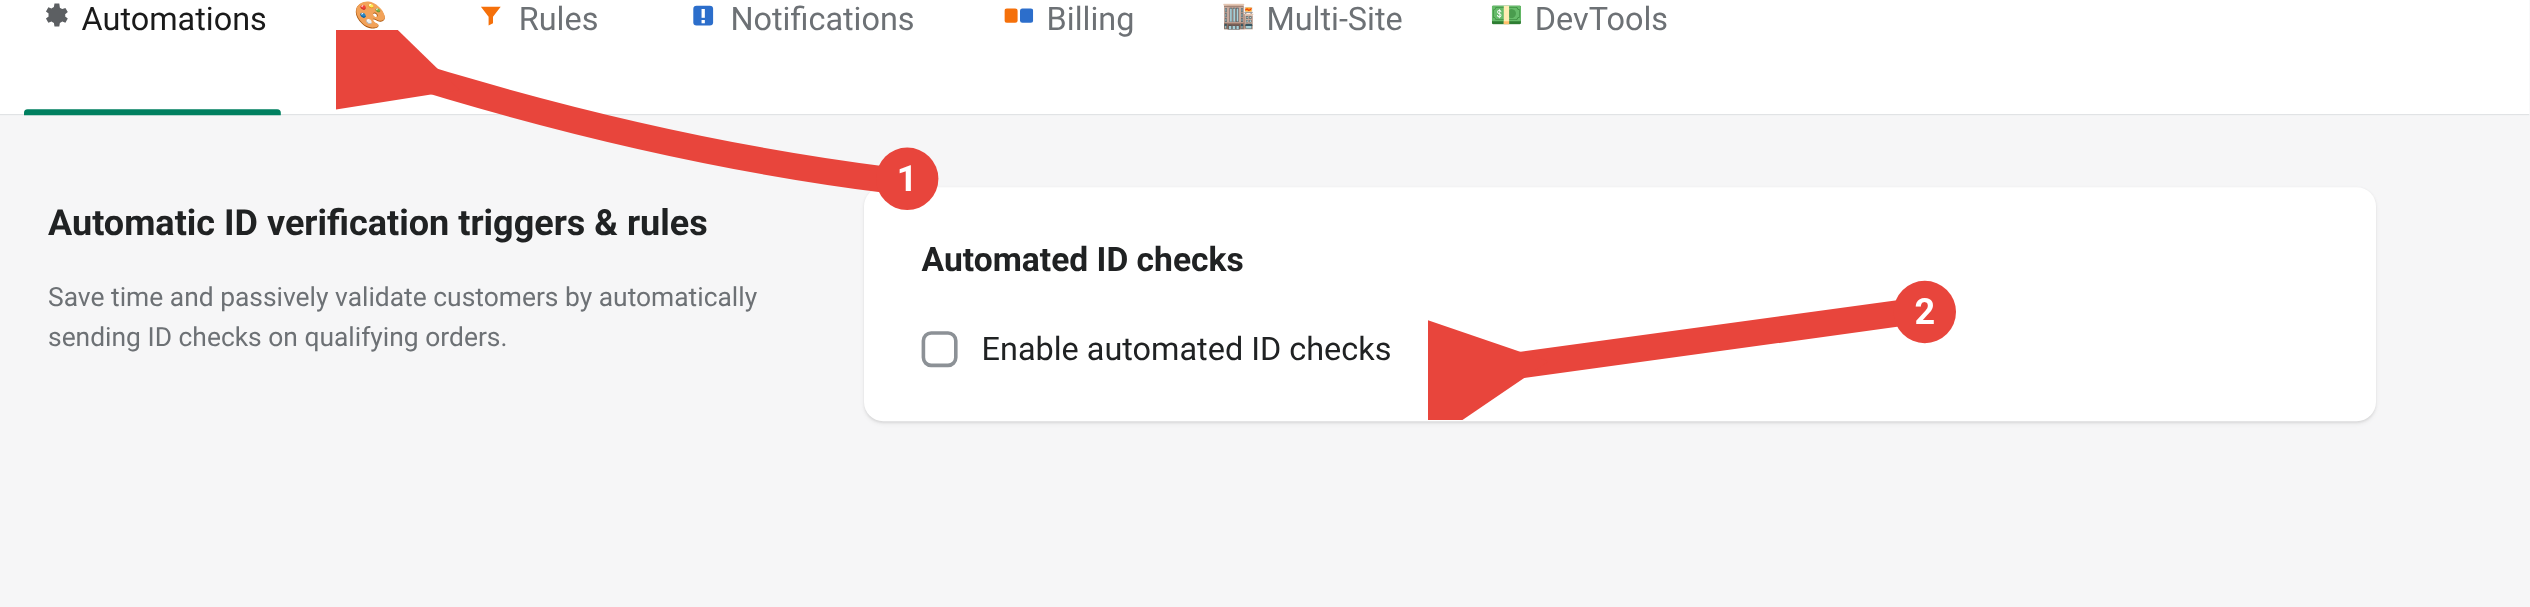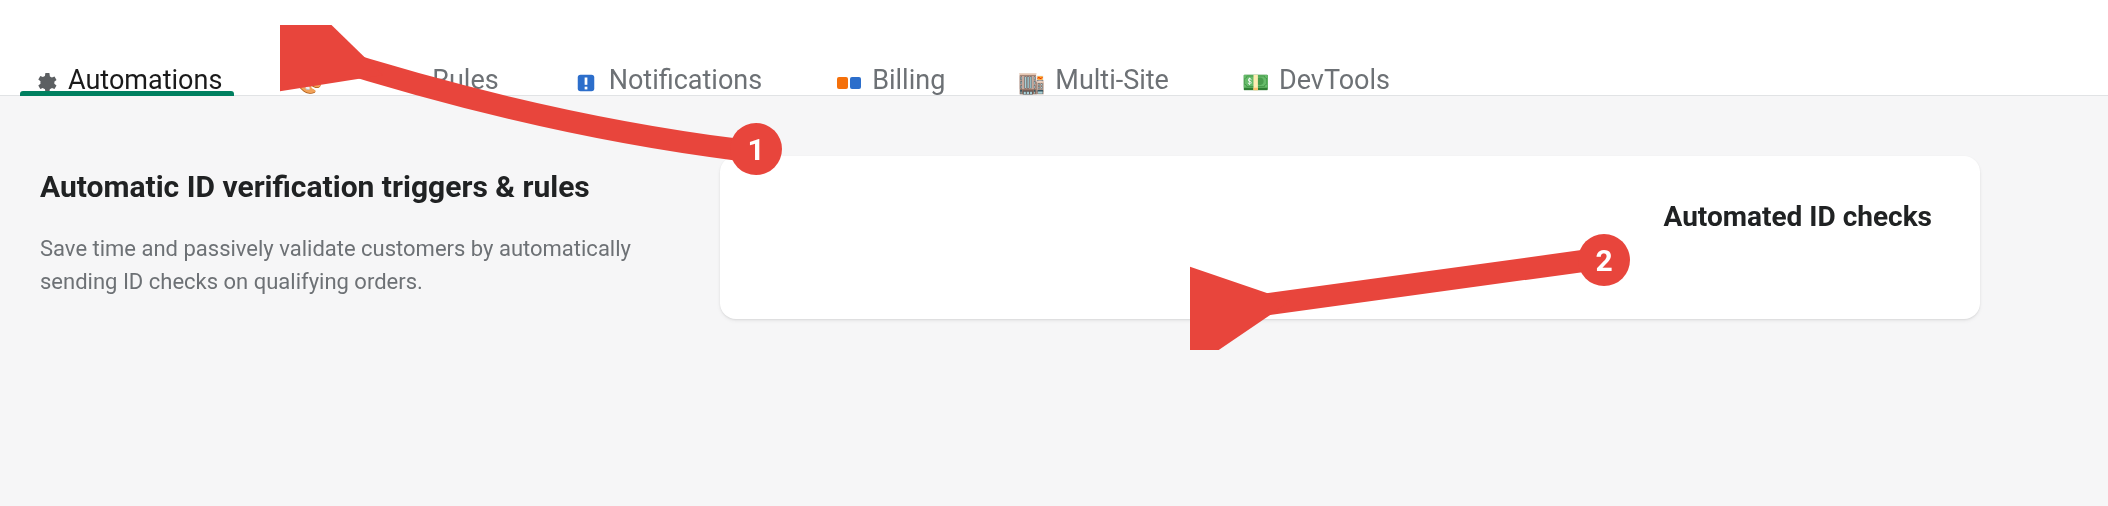--- a/index.html
+++ b/index.html
@@ -17,21 +17,21 @@
       border-bottom: 1px solid #e1e3e5;
       display: flex;
       align-items: center;
       height: 96px;
       padding: 0 20px;
       gap: 50px;
     }
 
     .tab {
       display: flex;
-      align-items: flex-end;
+      align-items: flex-start;
       gap: 10px;
       padding: 0 12px;
       height: 96px;
       font-size: 27px;
       color: #6d7175;
       cursor: pointer;
       position: relative;
     }
 
     .tab.active {
@@ -89,21 +89,20 @@
       box-shadow: 0 2px 4px rgba(0,0,0,0.05), 0 1px 2px rgba(0,0,0,0.08);
       padding: 44px 48px;
       width: 1260px;
     }
 
     .card-title {
       font-size: 28px;
       font-weight: 700;
       color: #202223;
       margin-bottom: 42px;
-      text-align: right;
     }
 
     .checkbox-row {
       display: flex;
       align-items: center;
       gap: 20px;
     }
 
     .checkbox {
       width: 30px;
@@ -204,20 +203,24 @@
 </div>
 
 <div class="content">
   <div class="left">
     <div class="section-title">Automatic ID verification triggers &amp; rules</div>
     <div class="section-desc">Save time and passively validate customers by automatically sending ID checks on qualifying orders.</div>
   </div>
 
   <div class="card">
     <div class="card-title">Automated ID checks</div>
+    <div class="checkbox-row">
+      <div class="checkbox"></div>
+      <span class="checkbox-label">Enable automated ID checks</span>
+    </div>
   </div>
 </div>
 
 <div class="annotation" style="left:280px; top:25px;">
   <svg width="540" height="180" viewBox="0 0 540 180">
     <defs>
       <marker id="ah1" markerWidth="14" markerHeight="14" refX="3" refY="7" orient="auto">
         <path d="M14 0 L0 7 L14 14 Z" fill="#e8453c"></path>
       </marker>
     </defs>

